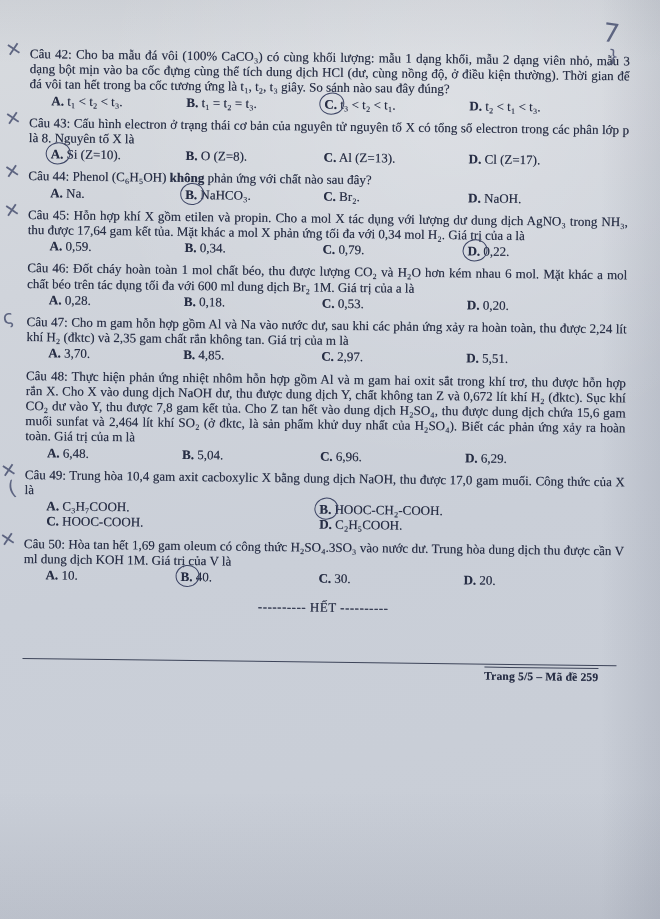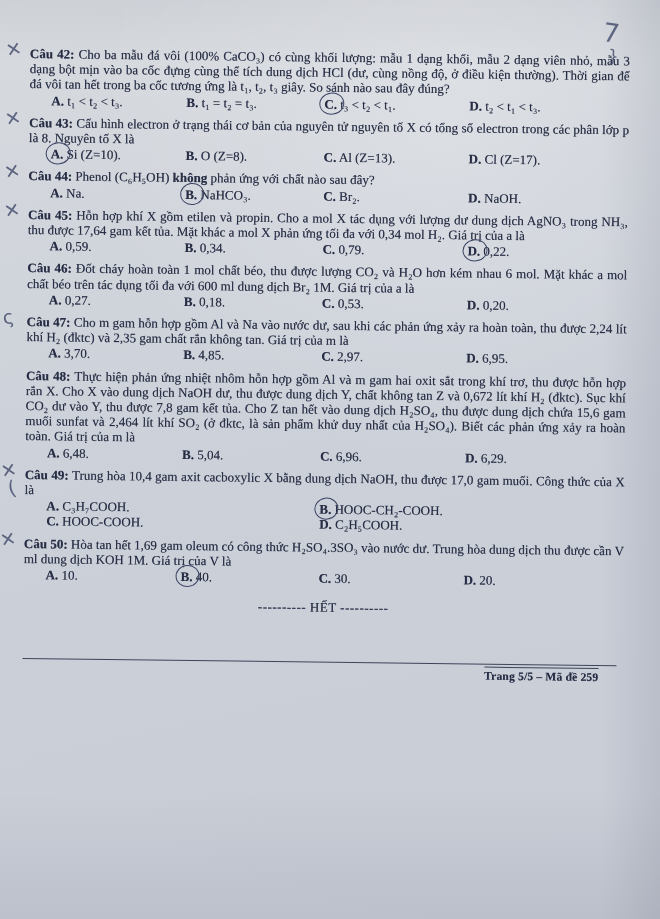--- a/index.html
+++ b/index.html
@@ -21,21 +21,21 @@
       linear-gradient(to top, rgba(70,76,98,0.10), transparent 14%);
   }
   .content{
     position:absolute;left:30px;top:46px;width:600px;
     transform:rotate(0.7deg);transform-origin:top left;
     font-size:13px;line-height:15.2px;
     text-shadow:0.2px 0.2px 0.6px rgba(32,38,60,0.5);
   }
   .question{position:relative;margin-bottom:7px;}
   .qtext{margin:0;text-align:justify;}
-  .qlabel{font-weight:bold;}
+  .qlabel{font-weight:normal;}
   .margin-mark{
     position:absolute;left:-24px;top:-4px;font-size:19px;color:#4a5272;
     transform:rotate(-12deg);font-family:"DejaVu Sans",sans-serif;
     text-shadow:none;opacity:0.85;
   }
   .options{margin-left:22px;margin-top:1px;display:grid;}
   .cols-4{grid-template-columns:135px 138px 145px 1fr;}
   .cols-2{grid-template-columns:273px 1fr;}
   .opt{white-space:nowrap;}
   .okey{font-weight:bold;position:relative;}
@@ -102,35 +102,35 @@
             <span class="opt"><b class="okey">B.</b><span class="otext"> 0,34.</span></span>
             <span class="opt"><b class="okey">C.</b><span class="otext"> 0,79.</span></span>
             <span class="opt"><b class="okey circled">D.</b><span class="otext"> 0,22.</span></span>
           </div>
   </div>
 
   <div class="question">
 
     <p class="qtext"><b class="qlabel">Câu 46: </b><span class="qbody"><span>Đốt cháy hoàn toàn 1 mol chất béo, thu được lượng CO₂ và H₂O hơn kém nhau 6 mol. Mặt khác a mol chất béo trên tác dụng tối đa với 600 ml dung dịch Br₂ 1M. Giá trị của a là</span></span></p>
     <div class="options cols-4">
-            <span class="opt"><b class="okey">A.</b><span class="otext"> 0,27.</span></span>
+            <span class="opt"><b class="okey">A.</b><span class="otext"> 0,28.</span></span>
             <span class="opt"><b class="okey">B.</b><span class="otext"> 0,18.</span></span>
             <span class="opt"><b class="okey">C.</b><span class="otext"> 0,53.</span></span>
             <span class="opt"><b class="okey">D.</b><span class="otext"> 0,20.</span></span>
           </div>
   </div>
 
   <div class="question">
     <span class="margin-mark">ς</span>
     <p class="qtext"><b class="qlabel">Câu 47: </b><span class="qbody"><span>Cho m gam hỗn hợp gồm Al và Na vào nước dư, sau khi các phản ứng xảy ra hoàn toàn, thu được 2,24 lít khí H₂ (đktc) và 2,35 gam chất rắn không tan. Giá trị của m là</span></span></p>
     <div class="options cols-4">
             <span class="opt"><b class="okey">A.</b><span class="otext"> 3,70.</span></span>
             <span class="opt"><b class="okey">B.</b><span class="otext"> 4,85.</span></span>
             <span class="opt"><b class="okey">C.</b><span class="otext"> 2,97.</span></span>
-            <span class="opt"><b class="okey">D.</b><span class="otext"> 6,95.</span></span>
+            <span class="opt"><b class="okey">D.</b><span class="otext"> 5,51.</span></span>
           </div>
   </div>
 
   <div class="question">
 
     <p class="qtext"><b class="qlabel">Câu 48: </b><span class="qbody"><span>Thực hiện phản ứng nhiệt nhôm hỗn hợp gồm Al và m gam hai oxit sắt trong khí trơ, thu được hỗn hợp rắn X. Cho X vào dung dịch NaOH dư, thu được dung dịch Y, chất không tan Z và 0,672 lít khí H₂ (đktc). Sục khí CO₂ dư vào Y, thu được 7,8 gam kết tủa. Cho Z tan hết vào dung dịch H₂SO₄, thu được dung dịch chứa 15,6 gam muối sunfat và 2,464 lít khí SO₂ (ở đktc, là sản phẩm khử duy nhất của H₂SO₄). Biết các phản ứng xảy ra hoàn toàn. Giá trị của m là</span></span></p>
     <div class="options cols-4">
             <span class="opt"><b class="okey">A.</b><span class="otext"> 6,48.</span></span>
             <span class="opt"><b class="okey">B.</b><span class="otext"> 5,04.</span></span>
             <span class="opt"><b class="okey">C.</b><span class="otext"> 6,96.</span></span>

